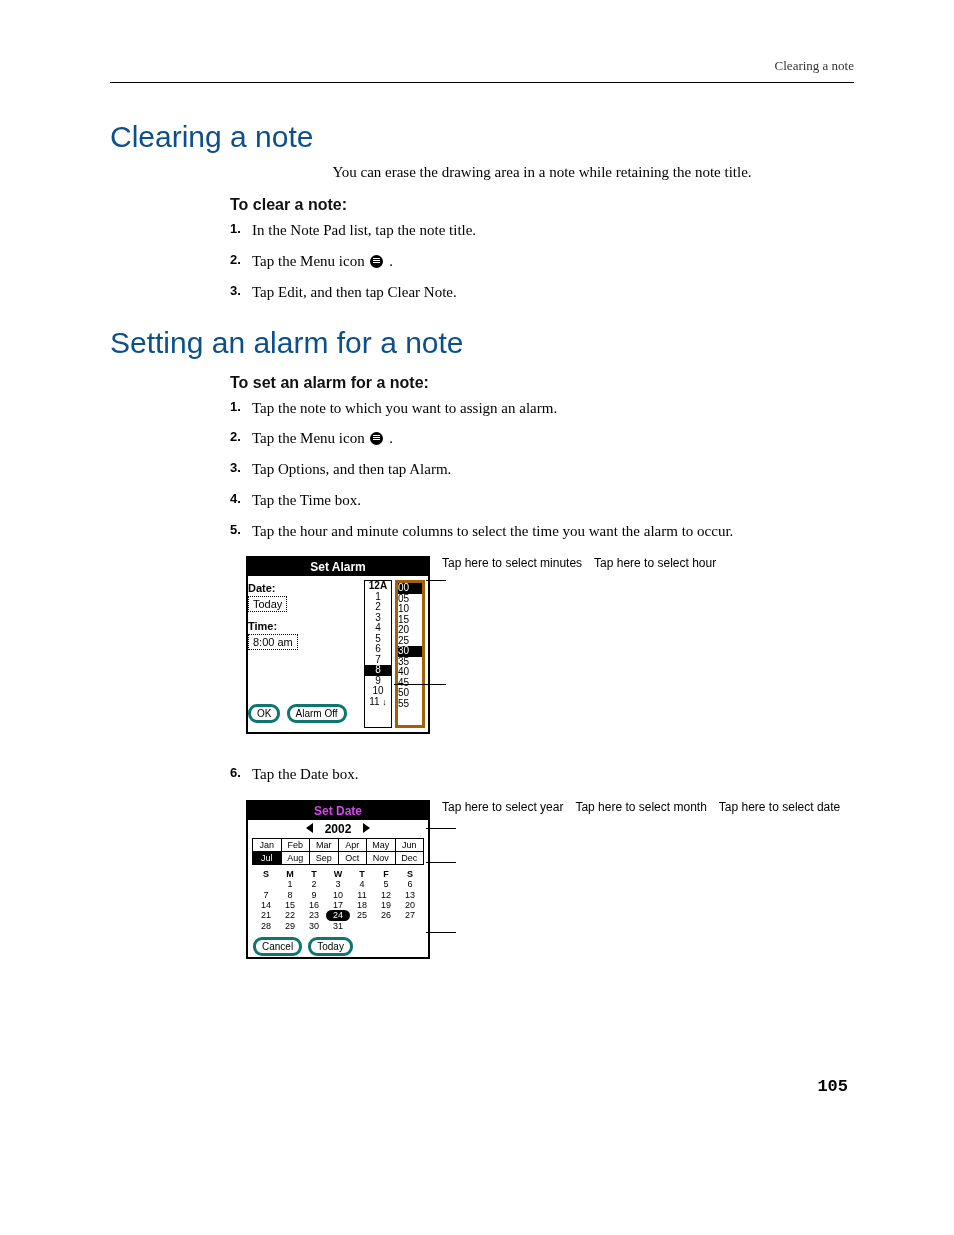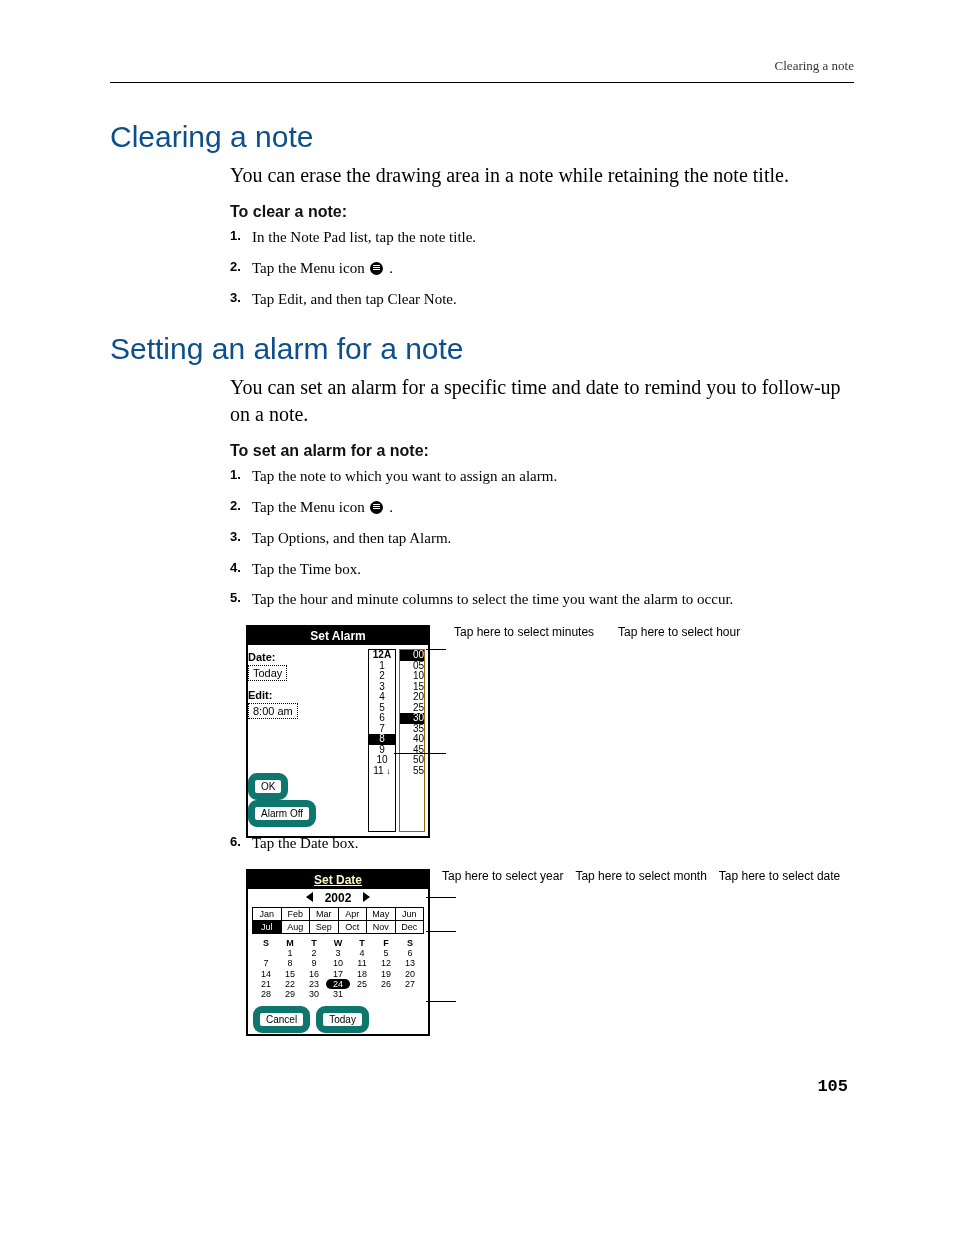--- a/index.html
+++ b/index.html
@@ -3,21 +3,21 @@
 <meta charset="utf-8">
 <style>
   html,body{margin:0;padding:0;background:#fff;color:#000;font-family:Georgia, "Times New Roman", serif;}
   .page{width:954px;height:1156px;position:relative;box-sizing:border-box;padding:60px 100px 40px 110px;}
   .running-head{position:absolute;top:58px;right:100px;font-size:13px;color:#333;}
   .hr-top{position:absolute;top:82px;left:110px;right:100px;border-top:1px solid #000;}
   .content{margin-top:60px;}
   h1{font-family:"Arial Narrow","Helvetica Neue",Arial,sans-serif;font-stretch:condensed;color:#0d4f8b;font-weight:400;font-size:30px;margin:22px 0 8px 0;}
   h3{font-family:"Arial Narrow","Helvetica Neue",Arial,sans-serif;font-stretch:condensed;font-weight:600;font-size:16px;margin:14px 0 6px 0;color:#111;}
   .body-indent{margin-left:120px;}
-  p{margin:4px 0 10px 0;font-size:20px;line-height:1.35;}
+  p{margin:4px 0 10px 0;font-size:15px;line-height:1.35;text-align:center;}
   ol.steps{list-style:none;padding:0;margin:6px 0 14px 0;}
   ol.steps li{font-size:15px;line-height:1.45;margin-bottom:9px;display:flex;}
   ol.steps li .num{font-family:"Arial Narrow",Arial,sans-serif;font-weight:700;font-size:13px;width:22px;flex-shrink:0;}
   ol.steps li .txt{flex:1;}
   .menu-icon{display:inline-block;width:13px;height:13px;border-radius:50%;background:#000;position:relative;vertical-align:-2px;margin:0 2px;}
   .menu-icon::before{content:"";position:absolute;left:3px;top:3px;width:7px;height:1px;background:#fff;box-shadow:0 2px 0 #fff,0 4px 0 #fff;}
 
   .figure-wrap{display:flex;align-items:flex-start;margin:14px 0 18px 16px;}
   .callouts{font-family:Arial,Helvetica,sans-serif;font-size:12px;line-height:1.3;margin-left:12px;}
   .fig-rel{position:relative;}
@@ -27,29 +27,29 @@
   .setalarm .title{background:#000;color:#fff;text-align:center;font-weight:700;padding:2px 0;font-size:12px;}
   .setalarm .body{display:flex;padding:4px 3px 4px 0;}
   .setalarm .left{flex:1;}
   .setalarm .left .lbl{font-weight:700;margin-top:2px;}
   .setalarm .field{border:1px dotted #000;display:inline-block;padding:1px 4px;margin:2px 0 6px 0;}
   .setalarm .hours{width:26px;text-align:center;border:1px solid #000;margin:0 3px;}
   .setalarm .hours div{line-height:1.05;font-size:10px;}
   .setalarm .hours .hdr{font-weight:700;}
   .setalarm .hours .sel{background:#000;color:#fff;}
   .setalarm .hours .arrow{font-size:9px;}
-  .setalarm .mins{width:24px;text-align:right;border:1px solid #a16207;}
+  .setalarm .mins{width:24px;text-align:left;border:3px solid #a16207;}
   .setalarm .mins div{line-height:1.05;font-size:10px;}
   .setalarm .mins .sel{background:#000;color:#fff;}
   .setalarm .footer{padding:0 5px 5px 5px;}
-  .pbtn{display:inline-block;border:7px solid #0f766e;border-radius:9px;padding:0 6px;font-size:10px;line-height:1.3;margin-right:3px;}
+  .pbtn{display:inline-block;border:3px solid #0f766e;border-radius:9px;padding:0 6px;font-size:10px;line-height:1.3;margin-right:3px;}
 
   
   .setdate{width:180px;border:2px solid #000;background:#fff;font-family:Arial,Helvetica,sans-serif;font-size:11px;}
-  .setdate .title{background:#000;color:#fef9c3;text-align:center;font-weight:700;padding:2px 0;font-size:12px;text-decoration:underline;}
+  .setdate .title{background:#000;color:#d946ef;text-align:center;font-weight:700;padding:2px 0;font-size:12px;}
   .setdate .yearrow{text-align:center;font-weight:700;padding:2px 0;font-size:12px;}
   .setdate .yearrow .tri{display:inline-block;width:0;height:0;border-top:5px solid transparent;border-bottom:5px solid transparent;}
   .setdate .yearrow .tri.l{border-right:7px solid #000;margin-right:8px;}
   .setdate .yearrow .tri.r{border-left:7px solid #000;margin-left:8px;}
   .setdate .months{display:grid;grid-template-columns:repeat(6,1fr);font-size:9px;border-top:1px solid #000;border-left:1px solid #000;margin:0 4px;}
   .setdate .months div{border-right:1px solid #000;border-bottom:1px solid #000;text-align:center;padding:1px 0;}
   .setdate .months .sel{background:#000000;color:#fff;}
   .setdate .cal{margin:4px 6px 2px 6px;}
   .setdate .cal table{width:100%;border-collapse:collapse;font-size:9px;}
   .setdate .cal th,.setdate .cal td{text-align:center;padding:0;line-height:1.15;}
@@ -84,21 +84,20 @@
           </li>
         <li>
             <span class="num">3.</span>
             <span class="txt">Tap Edit, and then tap Clear Note.</span>
           </li>
       </ol>
     </div>
 
     <h1>Setting an alarm for a note</h1>
     <div class="body-indent">
-      <p>You can set an alarm for a specific time and date to remind you to follow-up on a note.</p>
       <h3>To set an alarm for a note:</h3>
       <ol class="steps">
         <li>
             <span class="num">1.</span>
             <span class="txt">Tap the note to which you want to assign an alarm.</span>
           </li>
         <li>
             <span class="num">2.</span>
             <span class="txt"><span>Tap the Menu icon</span> <span class="menu-icon"></span> .</span>
           </li>
@@ -109,28 +108,28 @@
         <li>
             <span class="num">4.</span>
             <span class="txt">Tap the Time box.</span>
           </li>
         <li>
             <span class="num">5.</span>
             <span class="txt">Tap the hour and minute columns to select the time you want the alarm to occur.</span>
           </li>
       </ol>
 
-      <div class="figure-wrap fig-rel" style="height:190px;gap:12px;">
+      <div class="figure-wrap fig-rel" style="height:190px;">
         <div class="setalarm">
           <div class="title">Set Alarm</div>
           <div class="body">
             <div class="left">
               <div class="lbl">Date:</div>
               <span class="field">Today</span>
-              <div class="lbl">Edit:</div>
+              <div class="lbl">Time:</div>
               <span class="field">8:00 am</span>
               <div style="height:48px;"></div>
               <div class="footer" style="padding-left:0;">
                 <span class="pbtn">OK</span>
                 <span class="pbtn">Alarm Off</span>
               </div>
             </div>
             <div class="hours">
               <div class="hdr">12A</div>
               <div>1</div>

